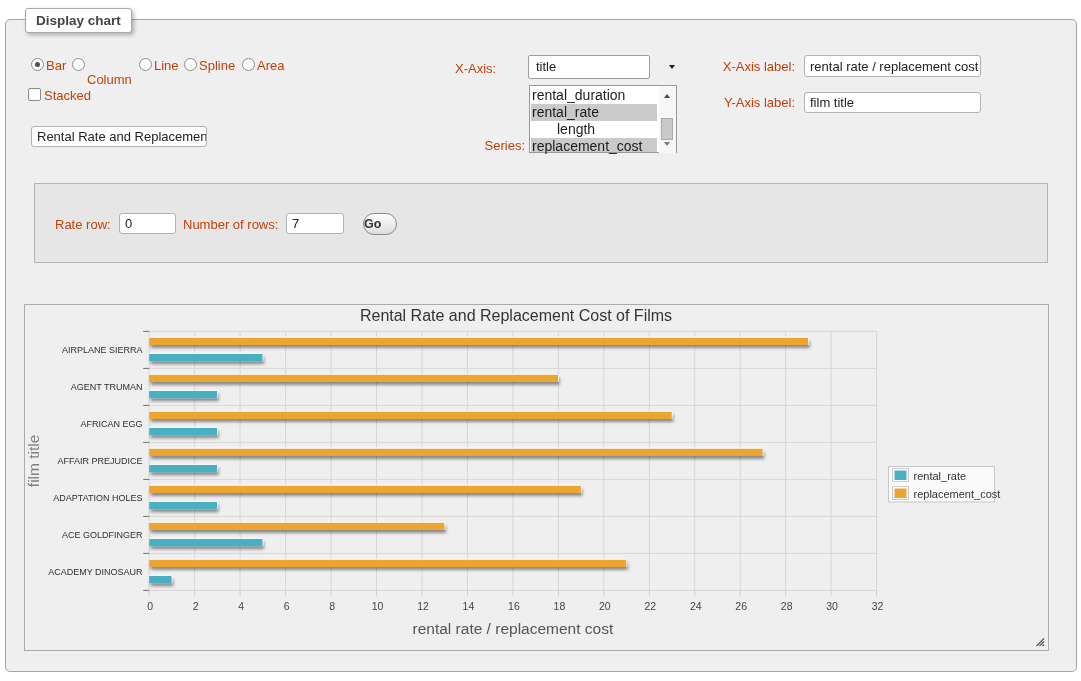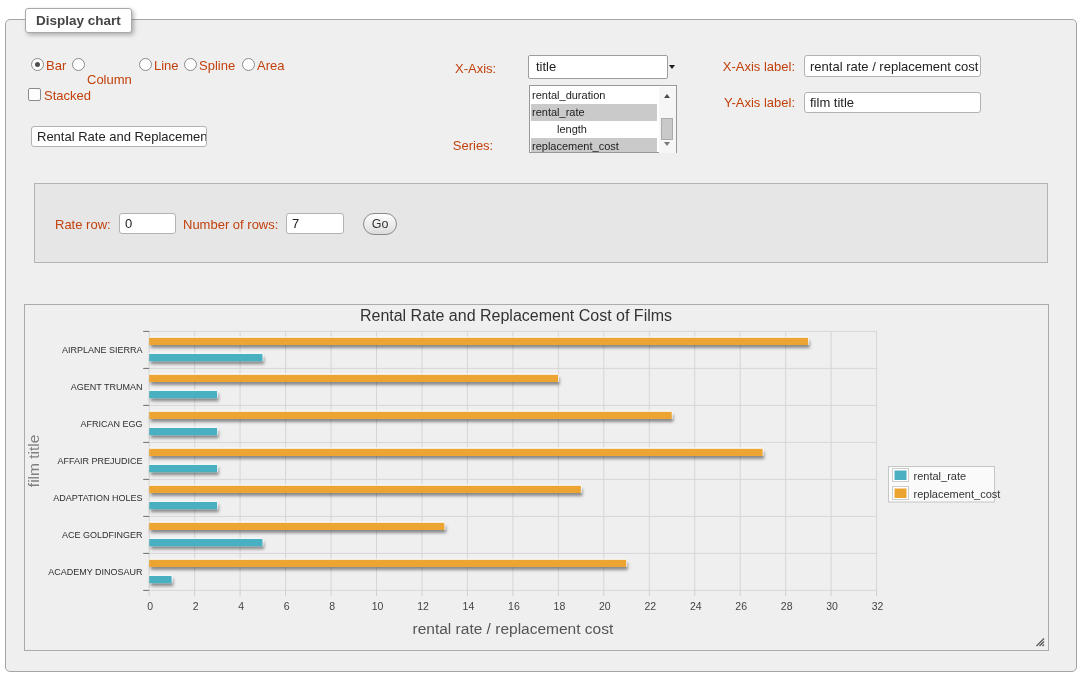--- a/index.html
+++ b/index.html
@@ -8,24 +8,24 @@
   .fieldset{left:5px;top:19px;width:1070px;height:651px;border:1px solid #a5a5a5;border-radius:5px;background:#efefef;}
   .legendbox{left:25px;top:8px;height:23px;line-height:23px;padding:0 10px;background:#fff;border:1px solid #a9a9a9;border-radius:3px;box-shadow:2px 2px 4px rgba(0,0,0,0.28);font-size:13.5px;font-weight:bold;color:#444;}
   .lbl{font-size:13px;color:#c2410c;}
   .radio{width:13px;height:13px;border-radius:50%;background:#fdfdfd;border:1px solid #8b8b8b;box-sizing:border-box;}
   .radio.checked::after{content:"";position:absolute;left:3px;top:3px;width:5px;height:5px;border-radius:50%;background:#4f4f4f;}
   .checkbox{width:13px;height:13px;background:#fdfdfd;border:1px solid #8b8b8b;border-radius:2px;box-sizing:border-box;}
   .tinput{box-sizing:border-box;background:#fff;border:1px solid #b2b2b2;border-radius:3px;font-size:13px;color:#222;line-height:19px;padding:0 5px;white-space:nowrap;overflow:hidden;}
   .select{box-sizing:border-box;background:#fff;border:1px solid #9d9d9d;border-radius:2px;font-size:13px;color:#222;line-height:22px;padding:0 7px;}
   .selarrow{width:0;height:0;border-left:3.5px solid transparent;border-right:3.5px solid transparent;border-top:4.5px solid #1c1c1c;}
   .list{box-sizing:border-box;background:#fff;border:1px solid #989898;}
-  .item{position:absolute;left:1px;height:17px;line-height:17px;font-size:11px;color:#1c1c1c;padding-left:1px;white-space:nowrap;}
+  .item{position:absolute;left:1px;height:17px;line-height:17px;font-size:14px;color:#1c1c1c;padding-left:1px;white-space:nowrap;}
   .item.sel{background:#cacaca;}
   .panel{left:34px;top:183px;width:1012px;height:78px;background:#e6e6e6;border:1px solid #b3b3b3;}
-  .gobtn{box-sizing:border-box;border:1px solid #8a8a8a;border-radius:11px;background:linear-gradient(#fefefe,#dcdcdc);font-size:12.5px;font-weight:normal;color:#333;text-align:center;line-height:20px;}
+  .gobtn{box-sizing:border-box;border:1px solid #8a8a8a;border-radius:11px;background:linear-gradient(#fefefe,#dcdcdc);font-size:12.5px;font-weight:bold;color:#333;text-align:left;line-height:20px;}
   .chartbox{left:24px;top:304px;width:1023px;height:345px;border:1px solid #ababab;}
 </style>
 </head>
 <body>
   <div class="abs fieldset"></div>
   <div class="abs legendbox">Display chart</div>
 
   <div class="abs radio checked" style="left:30.5px;top:57.5px;"></div>
   <div class="abs lbl" style="left:46px;top:58px;">Bar</div>
   <div class="abs radio" style="left:72px;top:57.5px;"></div>
@@ -36,24 +36,24 @@
   <div class="abs lbl" style="left:199px;top:58px;">Spline</div>
   <div class="abs radio" style="left:242px;top:57.5px;"></div>
   <div class="abs lbl" style="left:257px;top:58px;">Area</div>
 
   <div class="abs checkbox" style="left:27.5px;top:87.5px;"></div>
   <div class="abs lbl" style="left:44px;top:88px;">Stacked</div>
 
   <div class="abs tinput" style="left:31px;top:126px;width:176px;height:21px;line-height:20px;">Rental Rate and Replacement Cost</div>
 
   <div class="abs lbl" style="left:455px;top:61px;width:70px;text-align:left;">X-Axis:</div>
-  <div class="abs select" style="left:528px;top:55px;width:140px;height:24px;">title</div>
+  <div class="abs select" style="left:528px;top:55px;width:122px;height:24px;">title</div>
   <div class="abs selarrow" style="left:669px;top:65px;"></div>
 
-  <div class="abs lbl" style="left:438px;top:138px;width:70px;text-align:center;">Series:</div>
+  <div class="abs lbl" style="left:455px;top:138px;width:70px;text-align:right;">Series:</div>
   <div class="abs list" style="left:529px;top:85px;width:148px;height:68px;">
     <div class="item" style="top:1px;width:125px;">rental_duration</div>
     <div class="item sel" style="top:18px;width:125px;">rental_rate</div>
     <div class="item" style="top:35px;width:125px;padding-left:26px;">length</div>
     <div class="item sel" style="top:52px;width:125px;height:14px;">replacement_cost</div>
 
     <div class="abs" style="left:129px;top:1px;width:17px;height:66px;background:#f6f6f6;">
       <div class="abs" style="left:5px;top:7px;width:0;height:0;border-left:3.5px solid transparent;border-right:3.5px solid transparent;border-bottom:4.5px solid #4a4a4a;"></div>
       <div class="abs" style="left:2px;top:31px;width:12px;height:22px;background:#c9c9c9;border:1px solid #ababab;box-sizing:border-box;"></div>
       <div class="abs" style="left:5px;top:55px;width:0;height:0;border-left:3.5px solid transparent;border-right:3.5px solid transparent;border-top:4.5px solid #7a7a7a;"></div>

